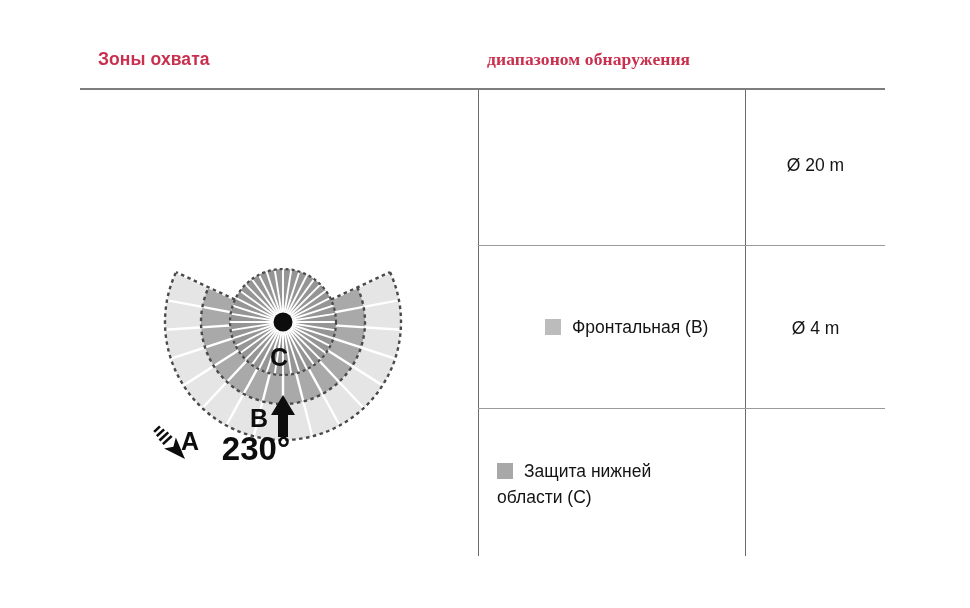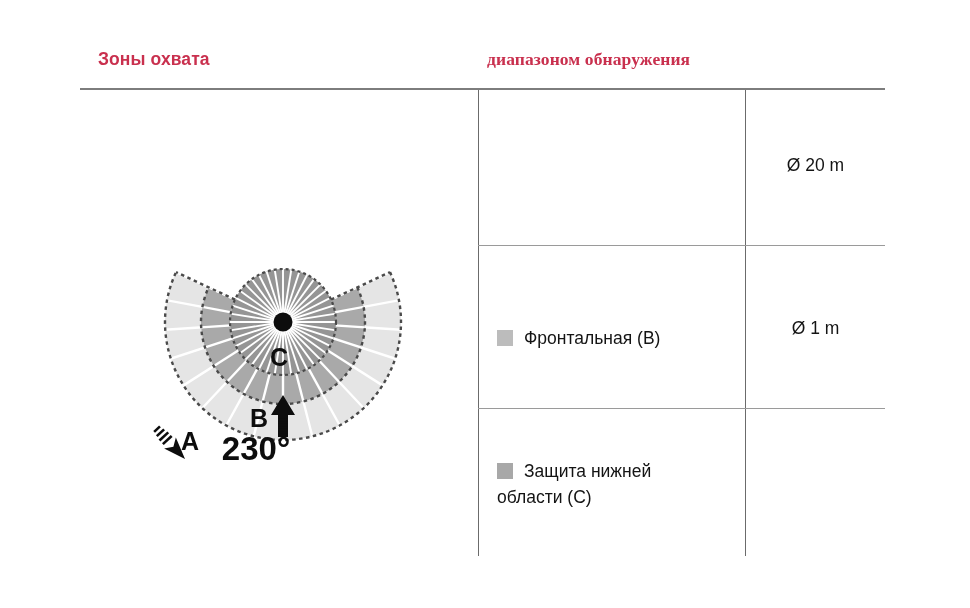--- a/index.html
+++ b/index.html
@@ -78,21 +78,21 @@
     position: absolute;
     left: 746px;
     width: 139px;
     text-align: center;
     font-size: 17.5px;
     color: #141414;
   }
 
   #row0-label { top: 155px; }
   #row0-value { top: 155px; }
-  #row1-label { top: 325px; }
+  #row1-label { top: 314px; margin-left: 48px; }
   #row1-value { top: 318px; }
   #row2-label { top: 458px; }
   #row2-value { top: 474px; }
 
   
   #diagram {
     position: absolute;
     left: 108px;
     top: 245px;
     width: 350px;
@@ -117,21 +117,21 @@
   <div class="vline" id="vline-1"></div>
   <div class="vline" id="vline-2"></div>
   <div class="hline" id="hline-1"></div>
   <div class="hline" id="hline-2"></div>
 
   <div class="cell-value" id="row0-value">Ø 20 m</div>
 
   <div class="cell-label" id="row1-label">
     <span class="swatch" id="swatch1" style="background: rgb(188, 188, 188);"></span><span>Фронтальная (B)</span>
   </div>
-  <div class="cell-value" id="row1-value">Ø 1 m</div>
+  <div class="cell-value" id="row1-value">Ø 4 m</div>
 
   <div class="cell-label" id="row2-label">
     <span class="swatch" id="swatch2" style="background: rgb(168, 168, 168);"></span><span>Защита нижней</span><br><span>области (C)</span>
   </div>
 
   <svg id="diagram" viewBox="0 0 350 255">
     <defs>
       <clipPath id="clipA">
           <path id="clipApath" d="M 281.9443188703247 27.131045114597462 A 118 118 0 1 1 68.05568112967529 27.131045114597484 L 100.68276146299469 42.34530253726266 A 82 82 0 1 0 249.3172385370053 42.34530253726265 Z"></path>
         </clipPath>

